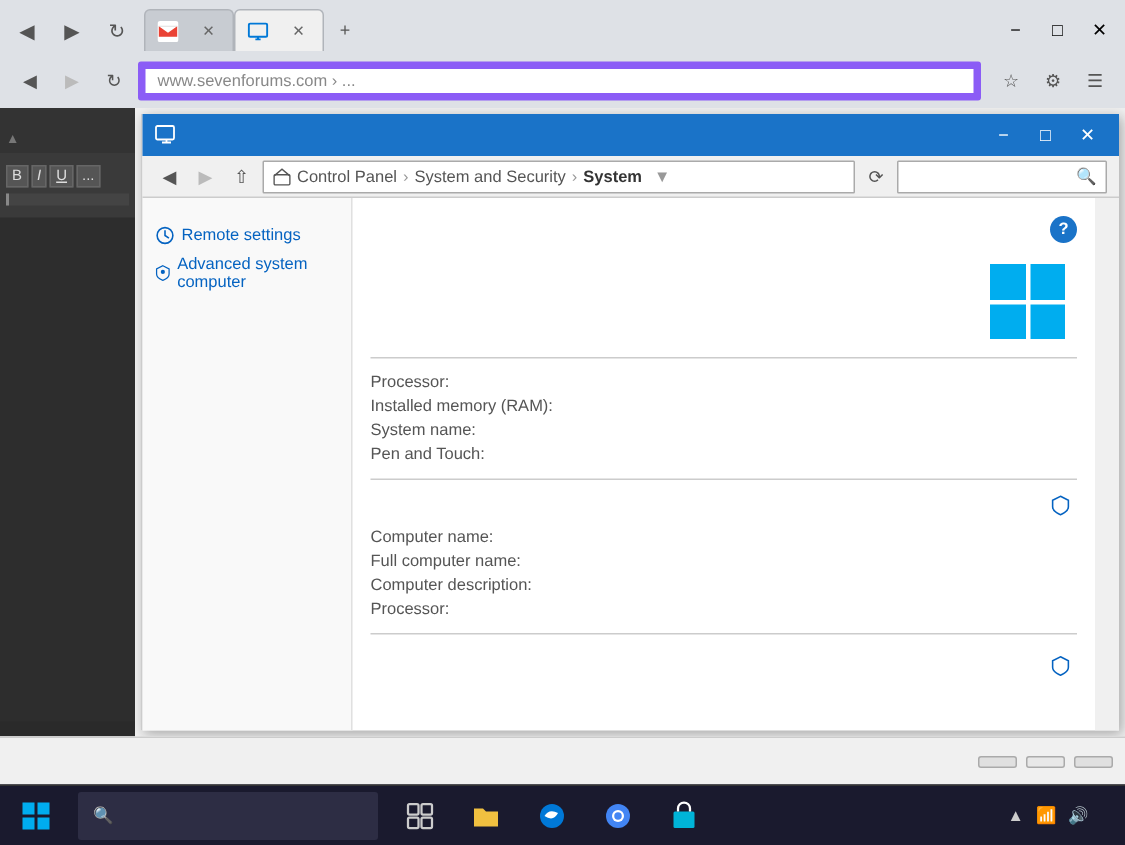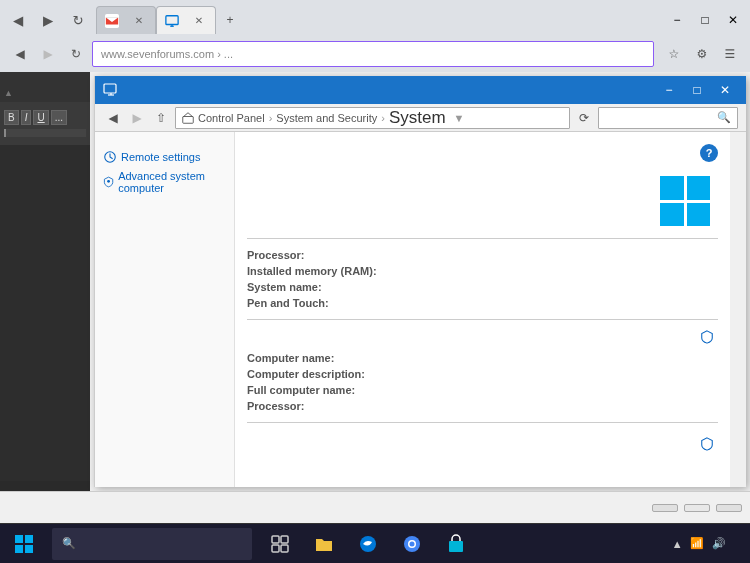--- a/index.html
+++ b/index.html
@@ -63,21 +63,21 @@
     .new-tab { width: 28px; height: 28px; display: flex; align-items: center; justify-content: center; cursor: pointer; color: #555; }
     .window-controls { display: flex; gap: 2px; margin-left: 8px; }
     .wc { width: 26px; height: 26px; display: flex; align-items: center; justify-content: center; cursor: pointer; }
 
     
     .addr-bar {
       background: #dee1e6; padding: 4px 8px; display: flex; align-items: center; gap: 4px; height: 36px;
     }
     .nav-btn { width: 24px; height: 24px; display: flex; align-items: center; justify-content: center; cursor: pointer; color: #555; border-radius: 50%; }
     .addr-input {
-      flex: 1; height: 26px; background: white; border: 1px solid #8b5cf6;
+      flex: 1; height: 26px; background: white; border: 5px solid #8b5cf6;
       border-radius: 2px; padding: 0 8px; font-size: 12px; display: flex; align-items: center;
       gap: 4px;
     }
     .toolbar-icons { display: flex; gap: 4px; align-items: center; margin-left: 4px; }
     .tb-icon { width: 24px; height: 24px; display: flex; align-items: center; justify-content: center; cursor: pointer; color: #555; }
 
     
     .main-area { display: flex; flex: 1; overflow: hidden; }
 
     
@@ -136,21 +136,21 @@
     .win10-logo { display: flex; align-items: center; gap: 8px; }
     .win10-logo-grid { display: grid; grid-template-columns: 1fr 1fr; gap: 3px; width: 50px; height: 50px; }
     .win10-logo-grid div { background: #00adef; }
     .win10-text { font-size: 32px; font-weight: 300; color: #00adef; }
     .edition-name { font-weight: bold; font-size: 12px; color: #333; margin-bottom: 2px; }
     .edition-copy { font-size: 11px; color: #555; }
 
     
     .info-table { width: 100%; }
     .info-row { display: flex; margin-bottom: 4px; }
-    .info-label { width: 180px; color: #555; font-size: 11px; font-weight: bold; }
+    .info-label { width: 180px; color: #555; font-size: 11px; }
     .info-value { flex: 1; color: #333; font-size: 11px; }
 
     
     .cn-header { display: flex; justify-content: space-between; align-items: center; margin-bottom: 8px; }
     .change-link { color: #0563c1; font-size: 11px; cursor: pointer; display: flex; align-items: center; gap: 4px; }
 
     
     .activation-row { display: flex; align-items: center; gap: 4px; margin-bottom: 4px; }
     .activated-text { color: #333; font-size: 11px; }
     .ms-link { color: #0563c1; font-size: 11px; cursor: pointer; }
@@ -293,21 +293,21 @@
         <div class="sys-nav-btn">⇧</div>
         <div class="sys-addr">
           <svg width="12" height="12" viewBox="0 0 16 16">
               <rect x="1" y="6" width="14" height="9" fill="none" stroke="#555" stroke-width="1.2" rx="1"></rect>
               <path d="M1 7L8 1l7 6" fill="none" stroke="#555" stroke-width="1.2"></path>
             </svg>
           <span style="font-size:11px;color:#555">Control Panel</span>
           <span style="color:#999;font-size:11px">›</span>
           <span style="font-size:11px;color:#555">System and Security</span>
           <span style="color:#999;font-size:11px">›</span>
-          <span style="font-size:17px;color:#333;font-weight:400">System</span>
+          <span style="font-size:11px;color:#333;font-weight:700">System</span>
           <span style="color:#999;font-size:11px;margin-left:4px">▼</span>
         </div>
         <div style="width:20px;height:20px;display:flex;align-items:center;justify-content:center;cursor:pointer;color:#555">⟳</div>
         <div class="sys-search">
           <span></span>
           <span style="margin-left:auto">🔍</span>
         </div>
       </div>
 
       <div class="sys-body">
@@ -389,25 +389,25 @@
                 </svg>
               <span></span>
             </div>
           </div>
           <div class="info-table">
             <div class="info-row">
               <span class="info-label">Computer name:</span>
               <span class="info-value"></span>
             </div>
             <div class="info-row">
+              <span class="info-label">Full computer name:</span>
+              <span class="info-value"></span>
+            </div>
+            <div class="info-row">
               <span class="info-label">Computer description:</span>
-              <span class="info-value"></span>
-            </div>
-            <div class="info-row">
-              <span class="info-label">Full computer name:</span>
               <span class="info-value"></span>
             </div>
             <div class="info-row">
               <span class="info-label">Processor:</span>
               <span class="info-value"></span>
             </div>
           </div>
 
           <hr class="section-divider">
 

